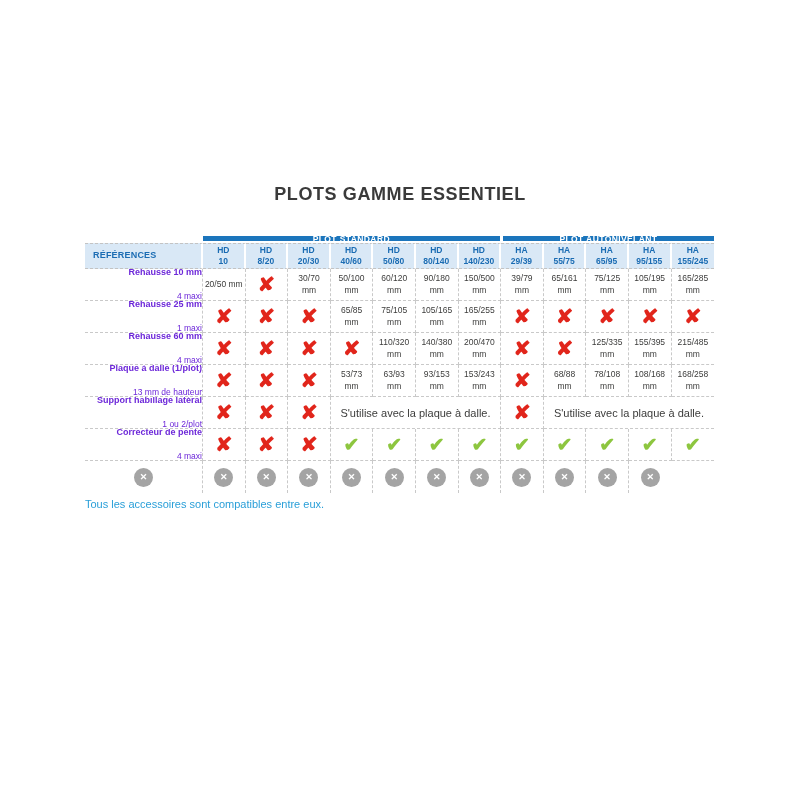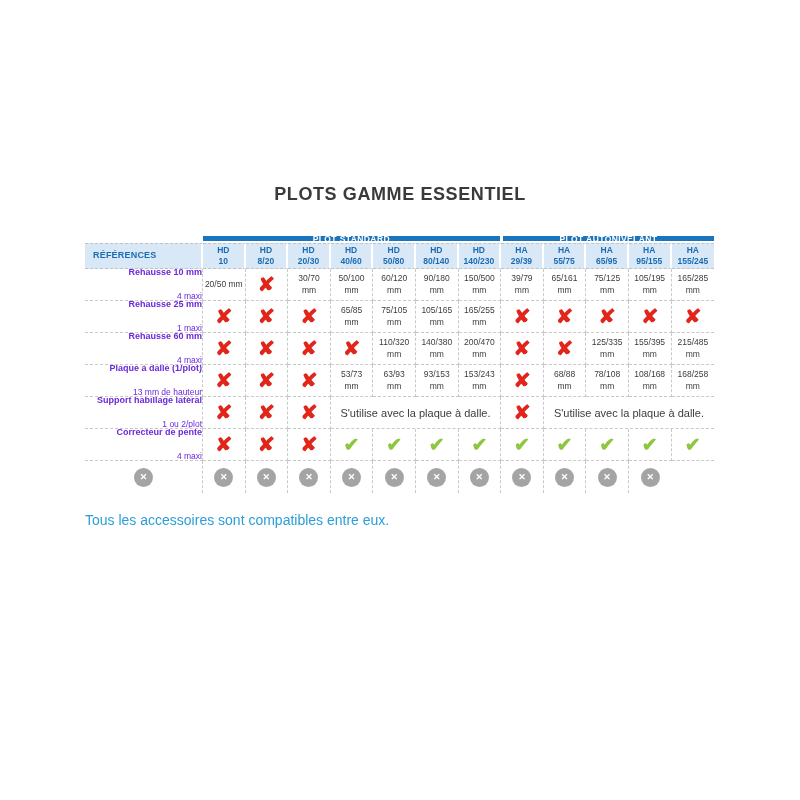--- a/index.html
+++ b/index.html
@@ -103,22 +103,22 @@
     border-radius: 50%;
     background: #a4a4a4;
     color: #ffffff;
     font-size: 9px;
     font-weight: bold;
     display: flex;
     align-items: center;
     justify-content: center;
   }
   .footer-note {
-    margin-top: 19px;
-    font-size: 14px;
+    margin-top: 5px;
+    font-size: 11px;
     color: #2a9fd8;
   }
 </style>
 </head>
 <body>
 
 <div class="page">
   <h1 class="title">PLOTS GAMME ESSENTIEL</h1>
   <div id="table-grid" class="grid">
       <div class="cell "></div>

